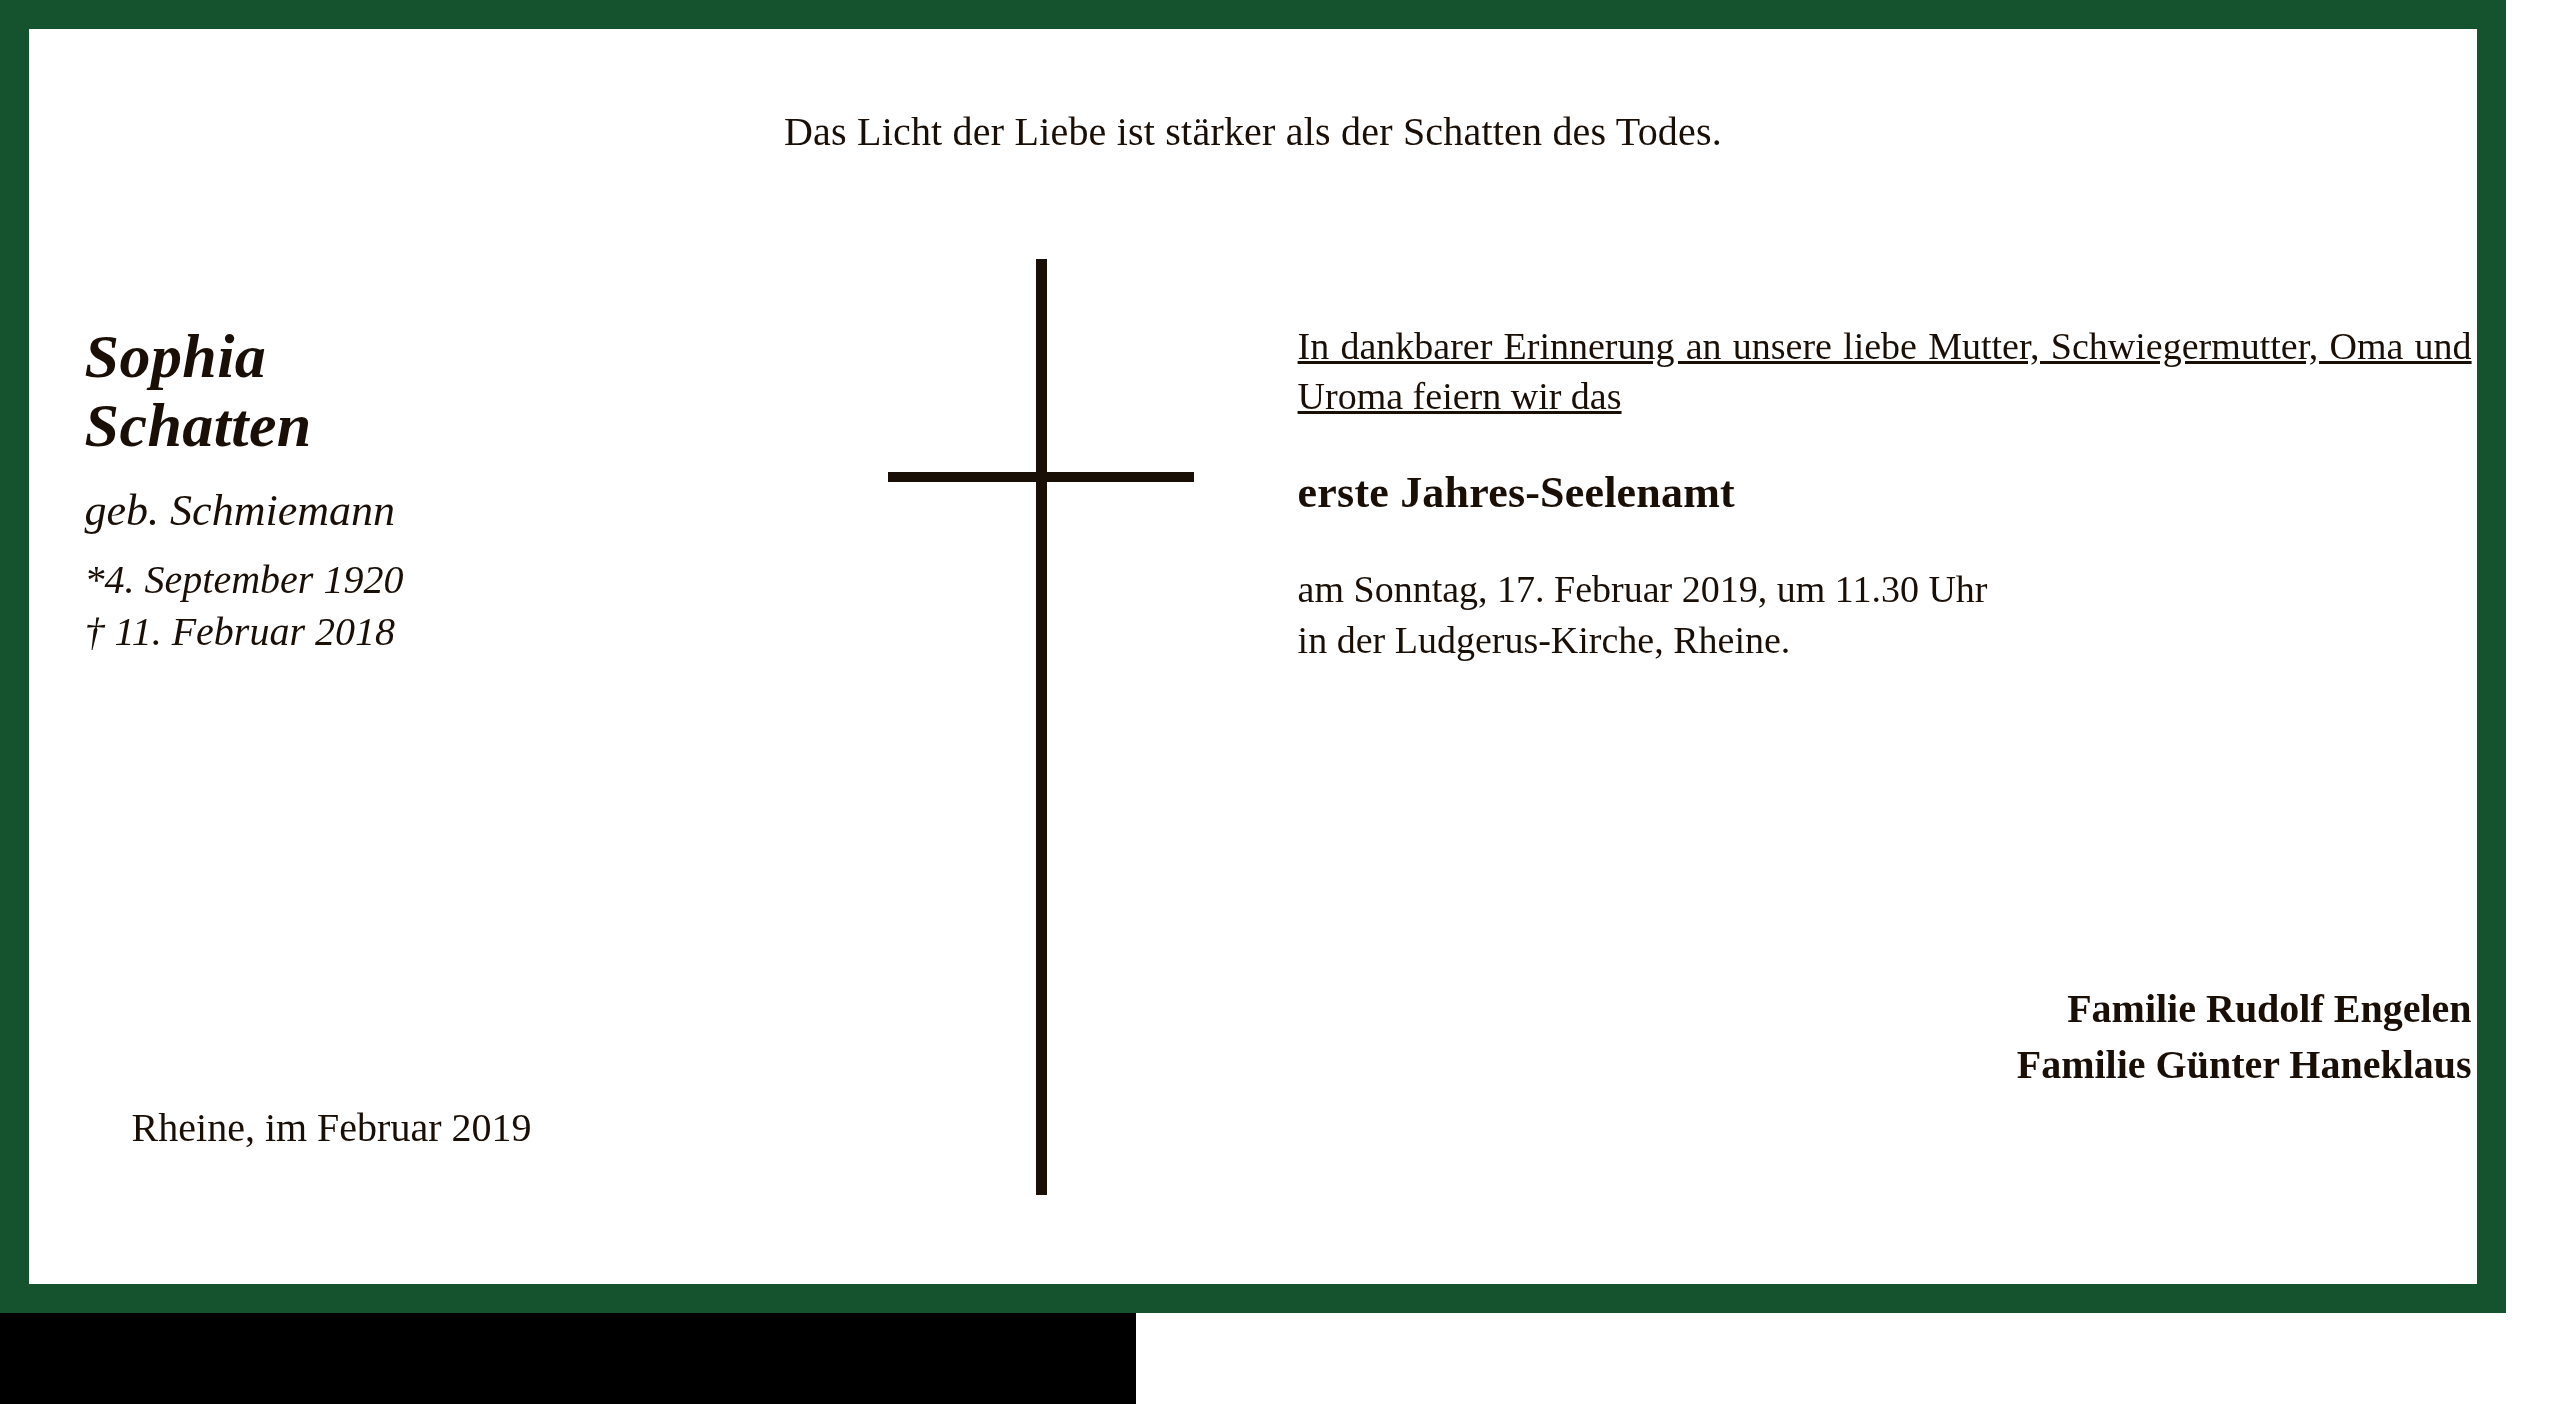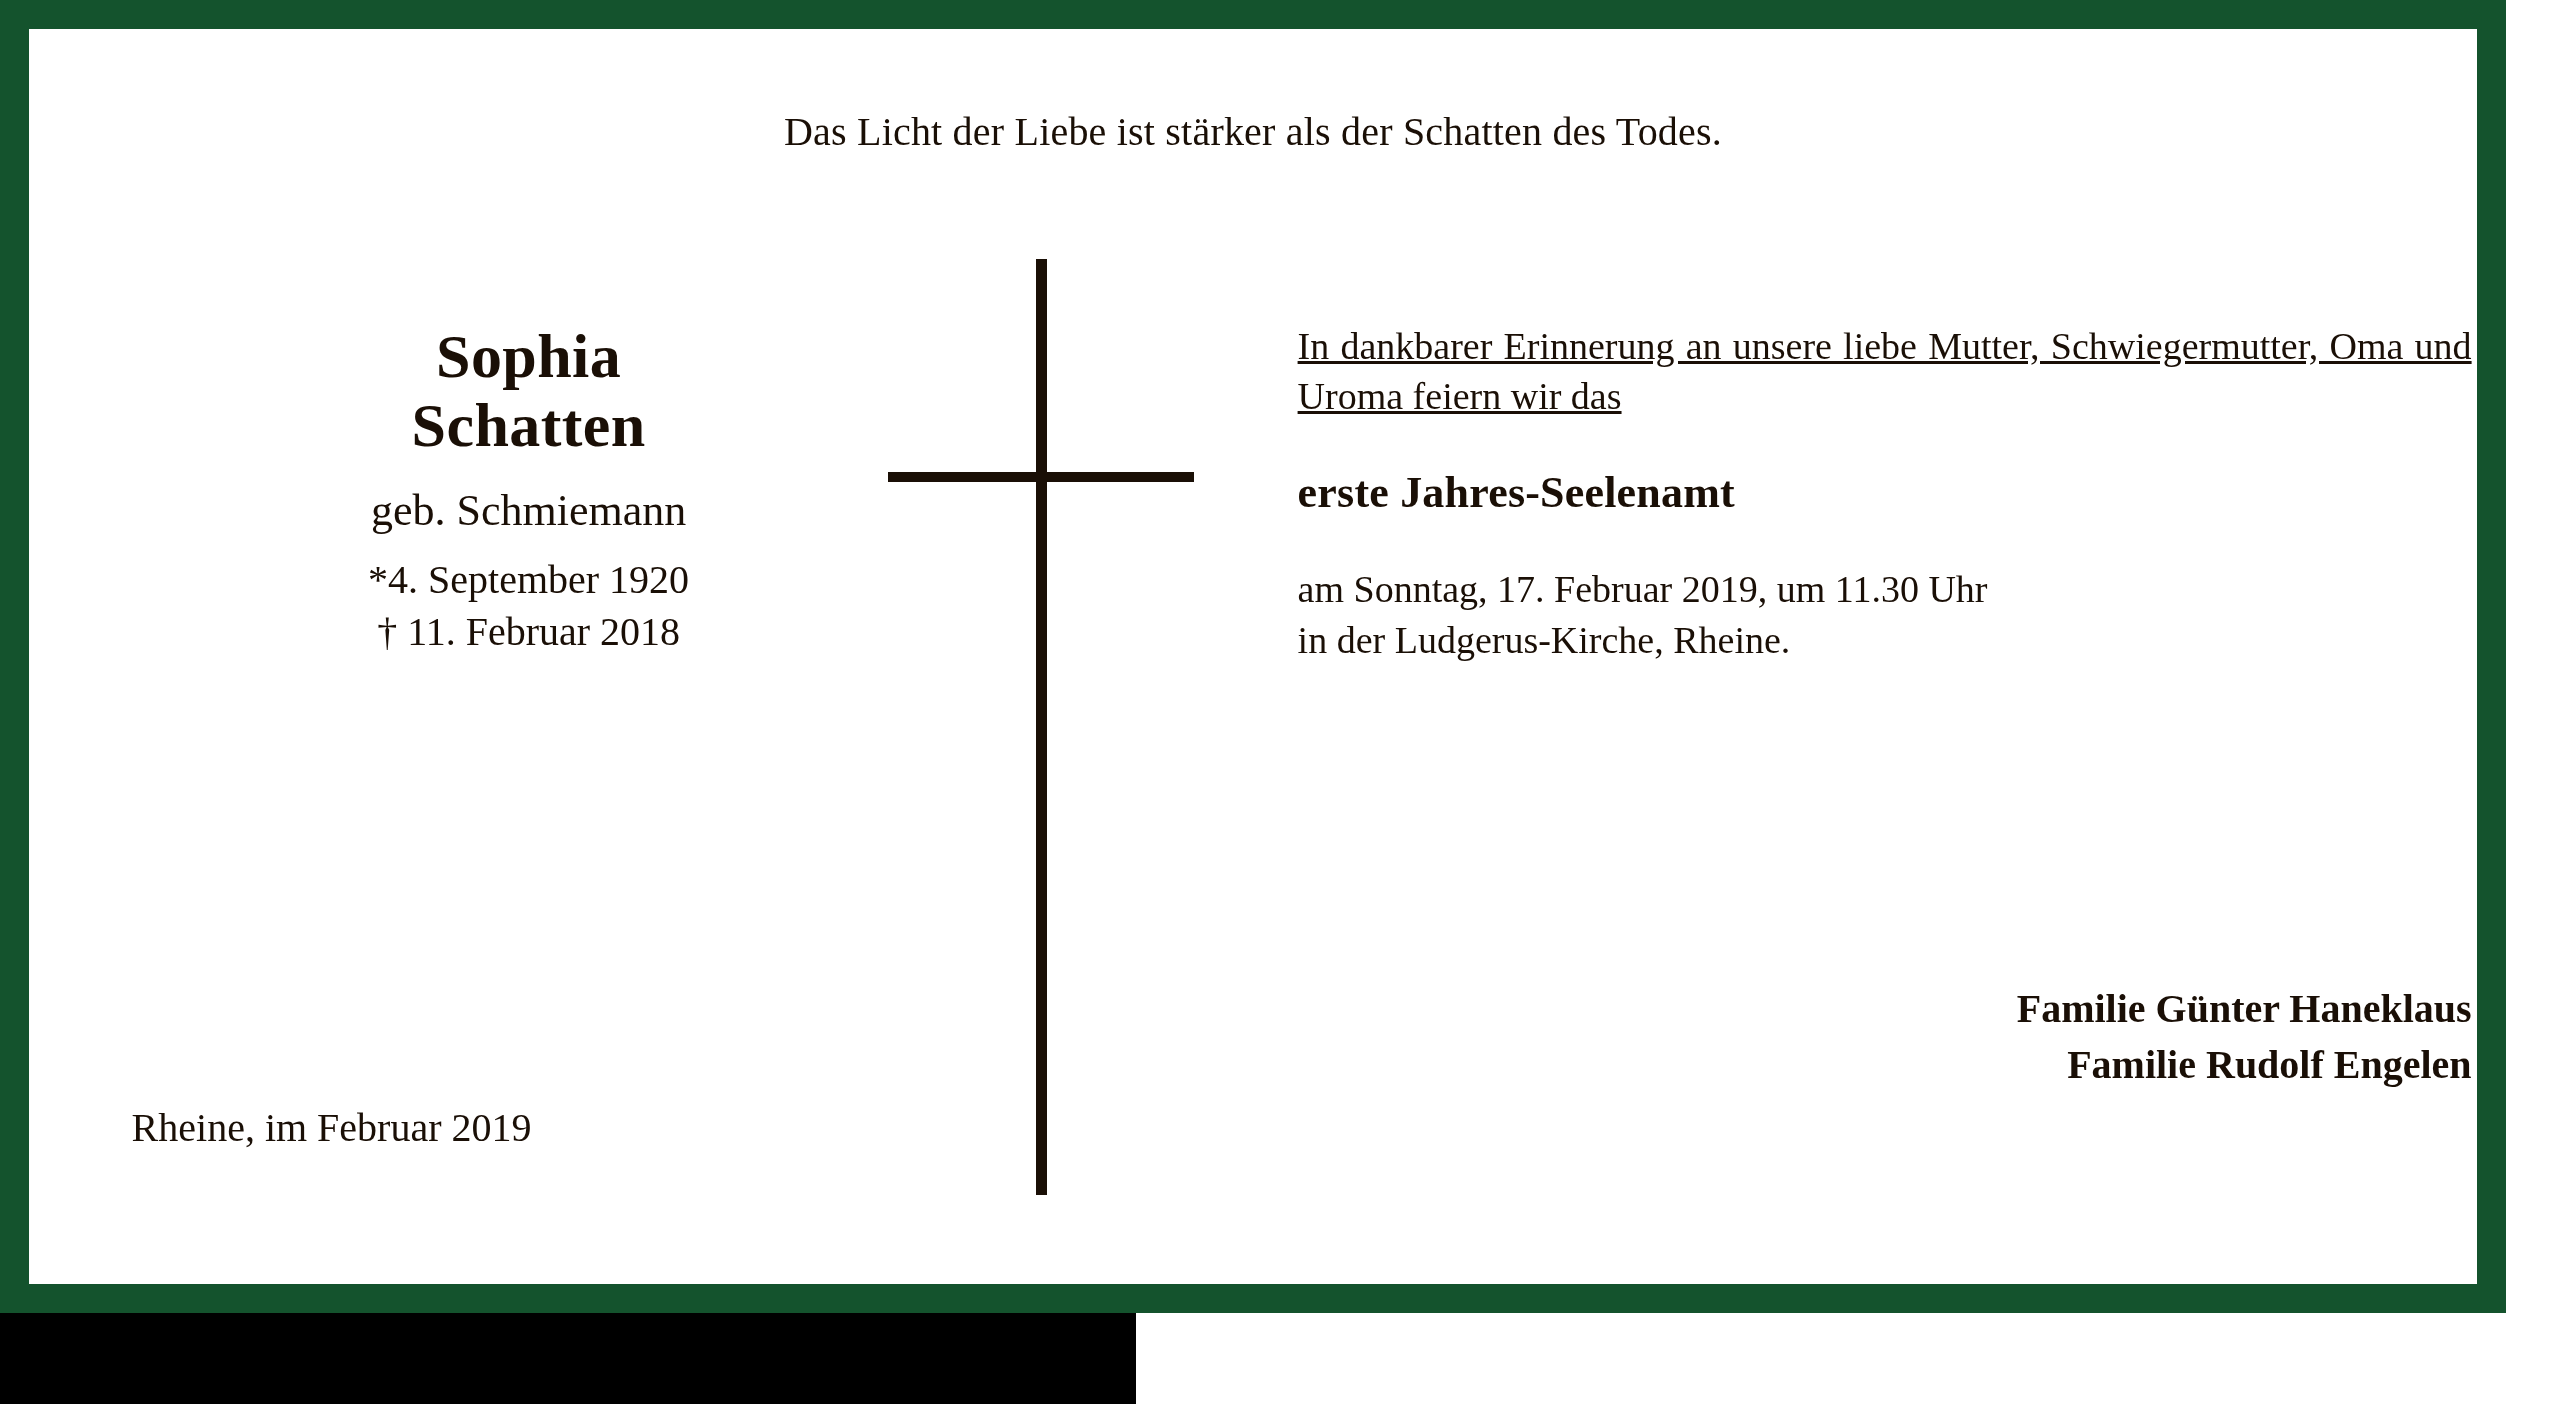--- a/index.html
+++ b/index.html
@@ -84,21 +84,21 @@
     height: 10.3px;
     background: #1a0f06;
   }
 
   
   .left-col {
     position: absolute;
     left: 56px;
     top: 293px;
     width: 888px;
-    text-align: center;
+    font-style: italic;
   }
   .deceased-name {
     font-size: 62px;
     font-weight: bold;
     line-height: 1.12;
     letter-spacing: 0.4px;
   }
   .maiden-name {
     margin-top: 25px;
     font-size: 44px;
@@ -180,22 +180,22 @@
       <div class="place-date">Rheine, im Februar 2019</div>
 
       <div class="right-col">
         <div class="memorial-intro">In dankbarer Erinnerung an unsere liebe Mutter, Schwiegermutter, Oma und Uroma feiern wir das</div>
         <div class="service-title">erste Jahres-Seelenamt</div>
         <div class="service-details">am Sonntag, 17. Februar 2019, um 11.30 Uhr</div>
         <div class="service-details" style="margin-top:0;">in der Ludgerus-Kirche, Rheine.</div>
       </div>
 
       <div class="families">
+        <div>Familie Rudolf Engelen</div>
         <div>Familie Günter Haneklaus</div>
-        <div>Familie Rudolf Engelen</div>
       </div>
 
     </div>
   </div>
 
   <div class="bottom-band"></div>
 
 </div>
 
 

